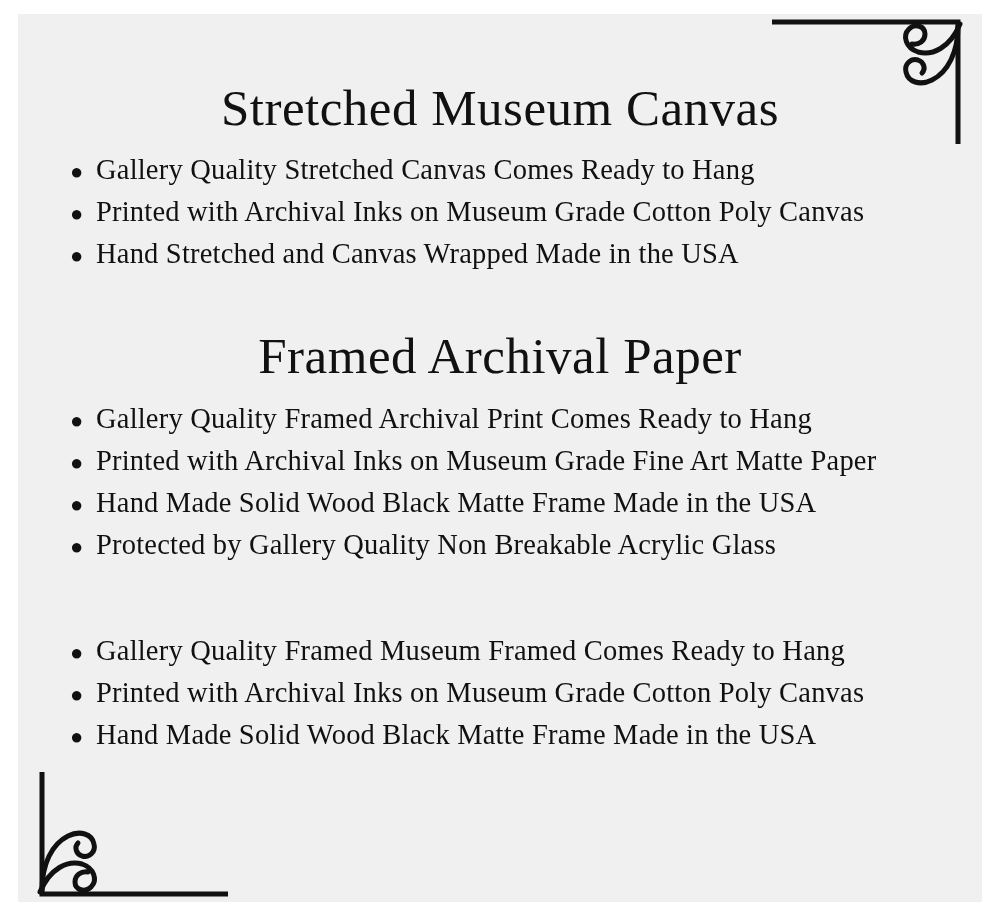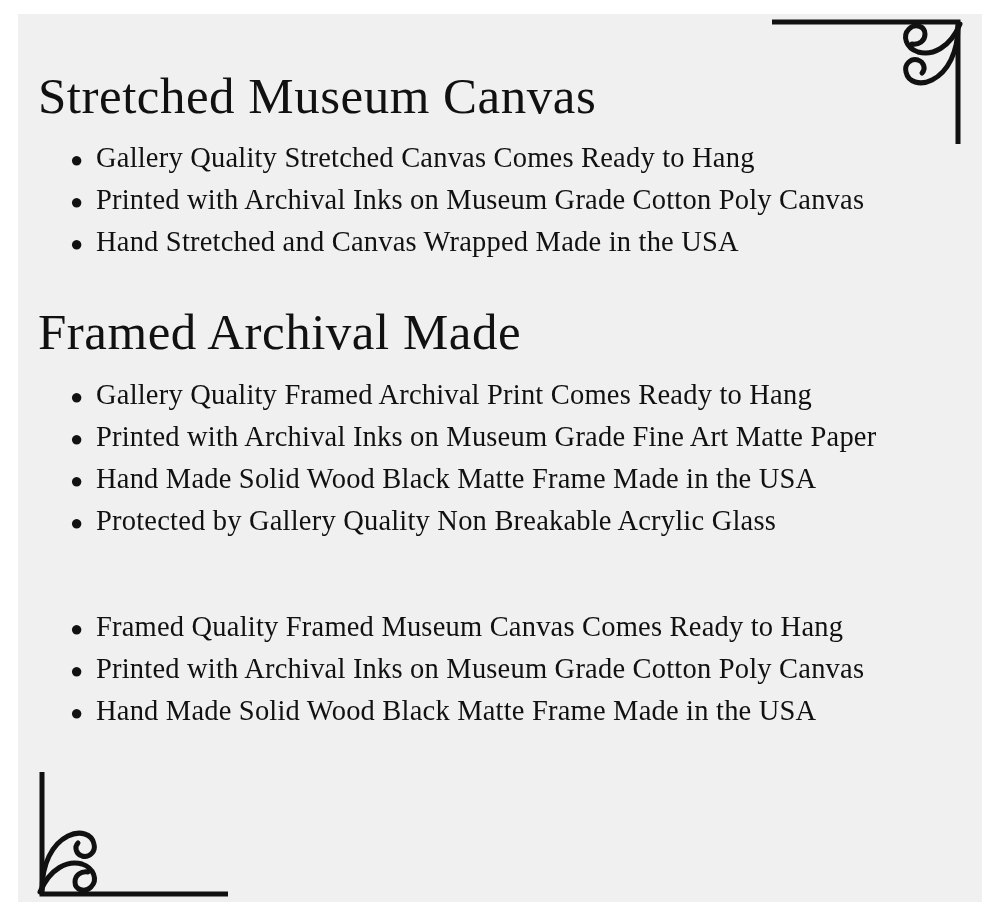--- a/index.html
+++ b/index.html
@@ -48,27 +48,27 @@
     position: relative;
     width: 100%;
     height: 100%;
     box-sizing: border-box;
     padding: 40px 20px 10px 20px;
   }
   .section {
     margin: 0;
   }
   .section-title {
-    text-align: left;
+    text-align: center;
     font-size: 51px;
     line-height: 1.05;
     font-weight: 400;
     color: #111111;
     letter-spacing: 0.5px;
-    margin: 0;
+    margin: 12px;
     white-space: nowrap;
   }
   .bullets {
     list-style: none;
     margin: 0;
     padding: 0;
   }
   .bullet {
     display: flex;
     align-items: baseline;
@@ -134,21 +134,21 @@
             <span class="txt">Printed with Archival Inks on Museum Grade Cotton Poly Canvas</span>
           </li>
           <li class="bullet">
             <span class="dot">●</span>
             <span class="txt">Hand Stretched and Canvas Wrapped Made in the USA</span>
           </li>
         </ul>
       </div>
 
       <div class="section" id="sec-1">
-        <h2 class="section-title">Framed Archival Made</h2>
+        <h2 class="section-title">Framed Archival Paper</h2>
         <ul class="bullets">
           <li class="bullet">
             <span class="dot">●</span>
             <span class="txt">Gallery Quality Framed Archival Print Comes Ready to Hang</span>
           </li>
           <li class="bullet">
             <span class="dot">●</span>
             <span class="txt">Printed with Archival Inks on Museum Grade Fine Art Matte Paper</span>
           </li>
           <li class="bullet">
@@ -159,21 +159,21 @@
             <span class="dot">●</span>
             <span class="txt">Protected by Gallery Quality Non Breakable Acrylic Glass</span>
           </li>
         </ul>
       </div>
 
       <div class="section" id="sec-2">
         <ul class="bullets">
           <li class="bullet">
             <span class="dot">●</span>
-            <span class="txt">Framed Quality Framed Museum Canvas Comes Ready to Hang</span>
+            <span class="txt">Gallery Quality Framed Museum Framed Comes Ready to Hang</span>
           </li>
           <li class="bullet">
             <span class="dot">●</span>
             <span class="txt">Printed with Archival Inks on Museum Grade Cotton Poly Canvas</span>
           </li>
           <li class="bullet">
             <span class="dot">●</span>
             <span class="txt">Hand Made Solid Wood Black Matte Frame Made in the USA</span>
           </li>
         </ul>

